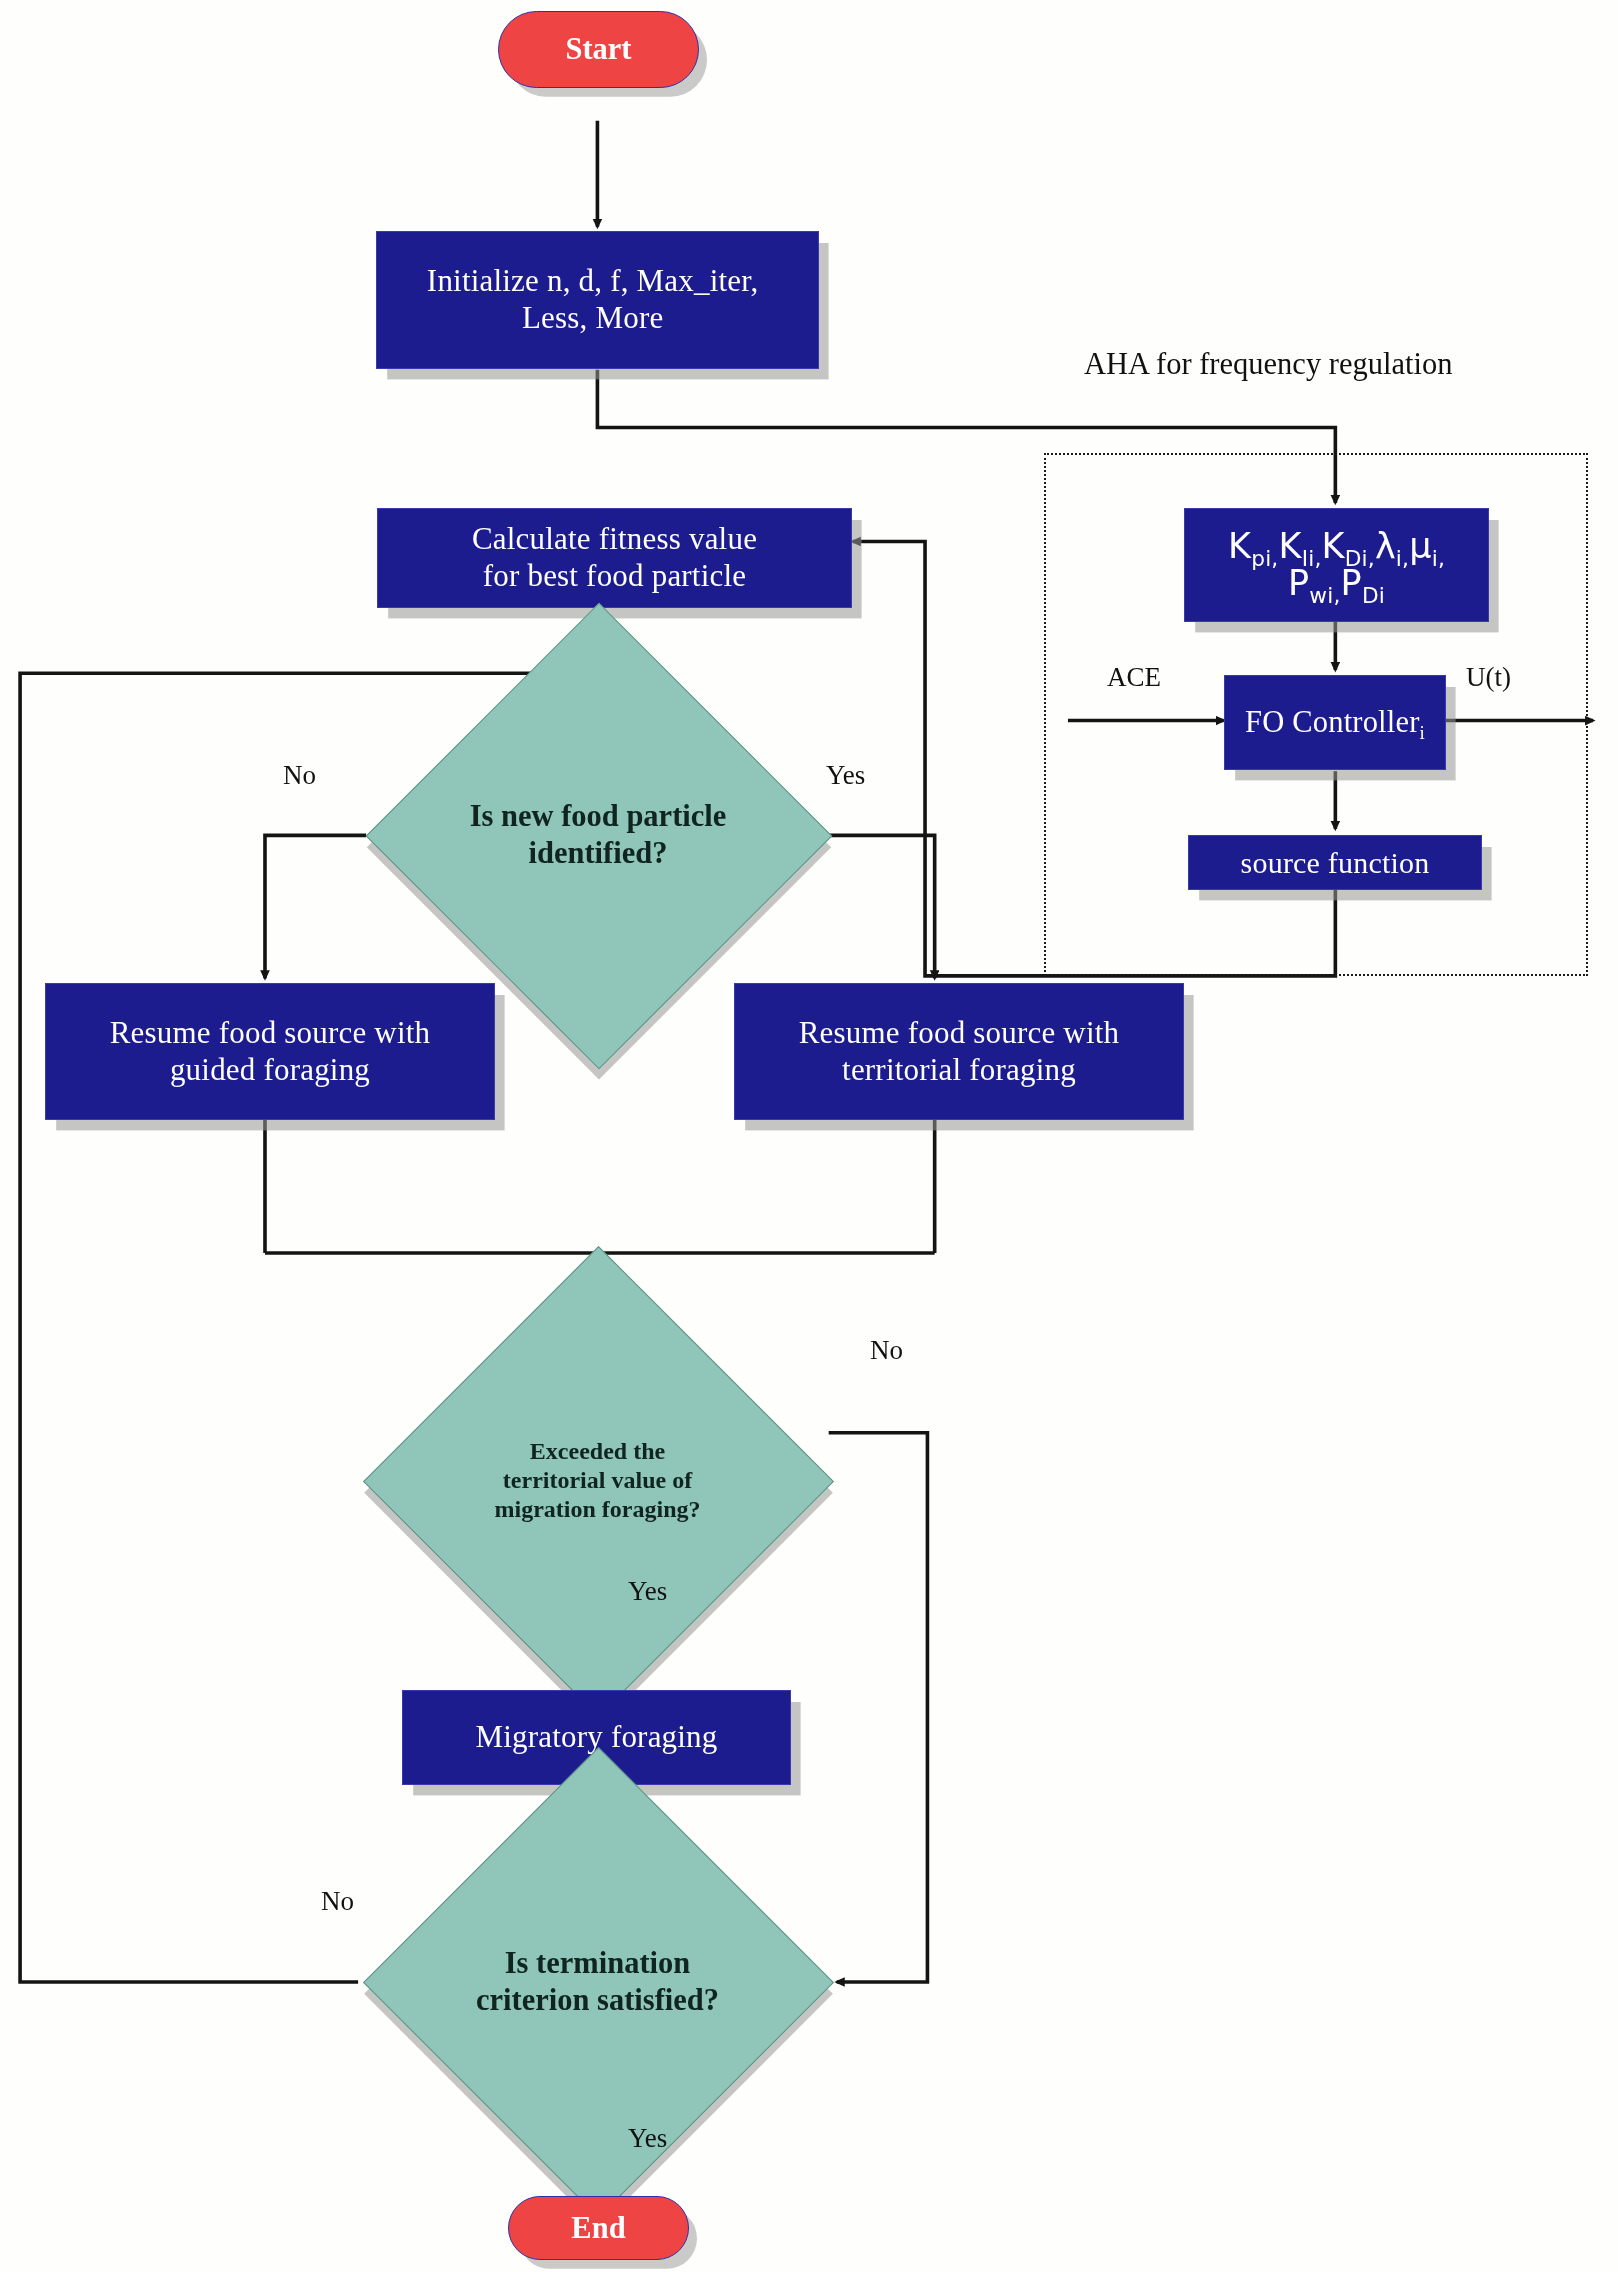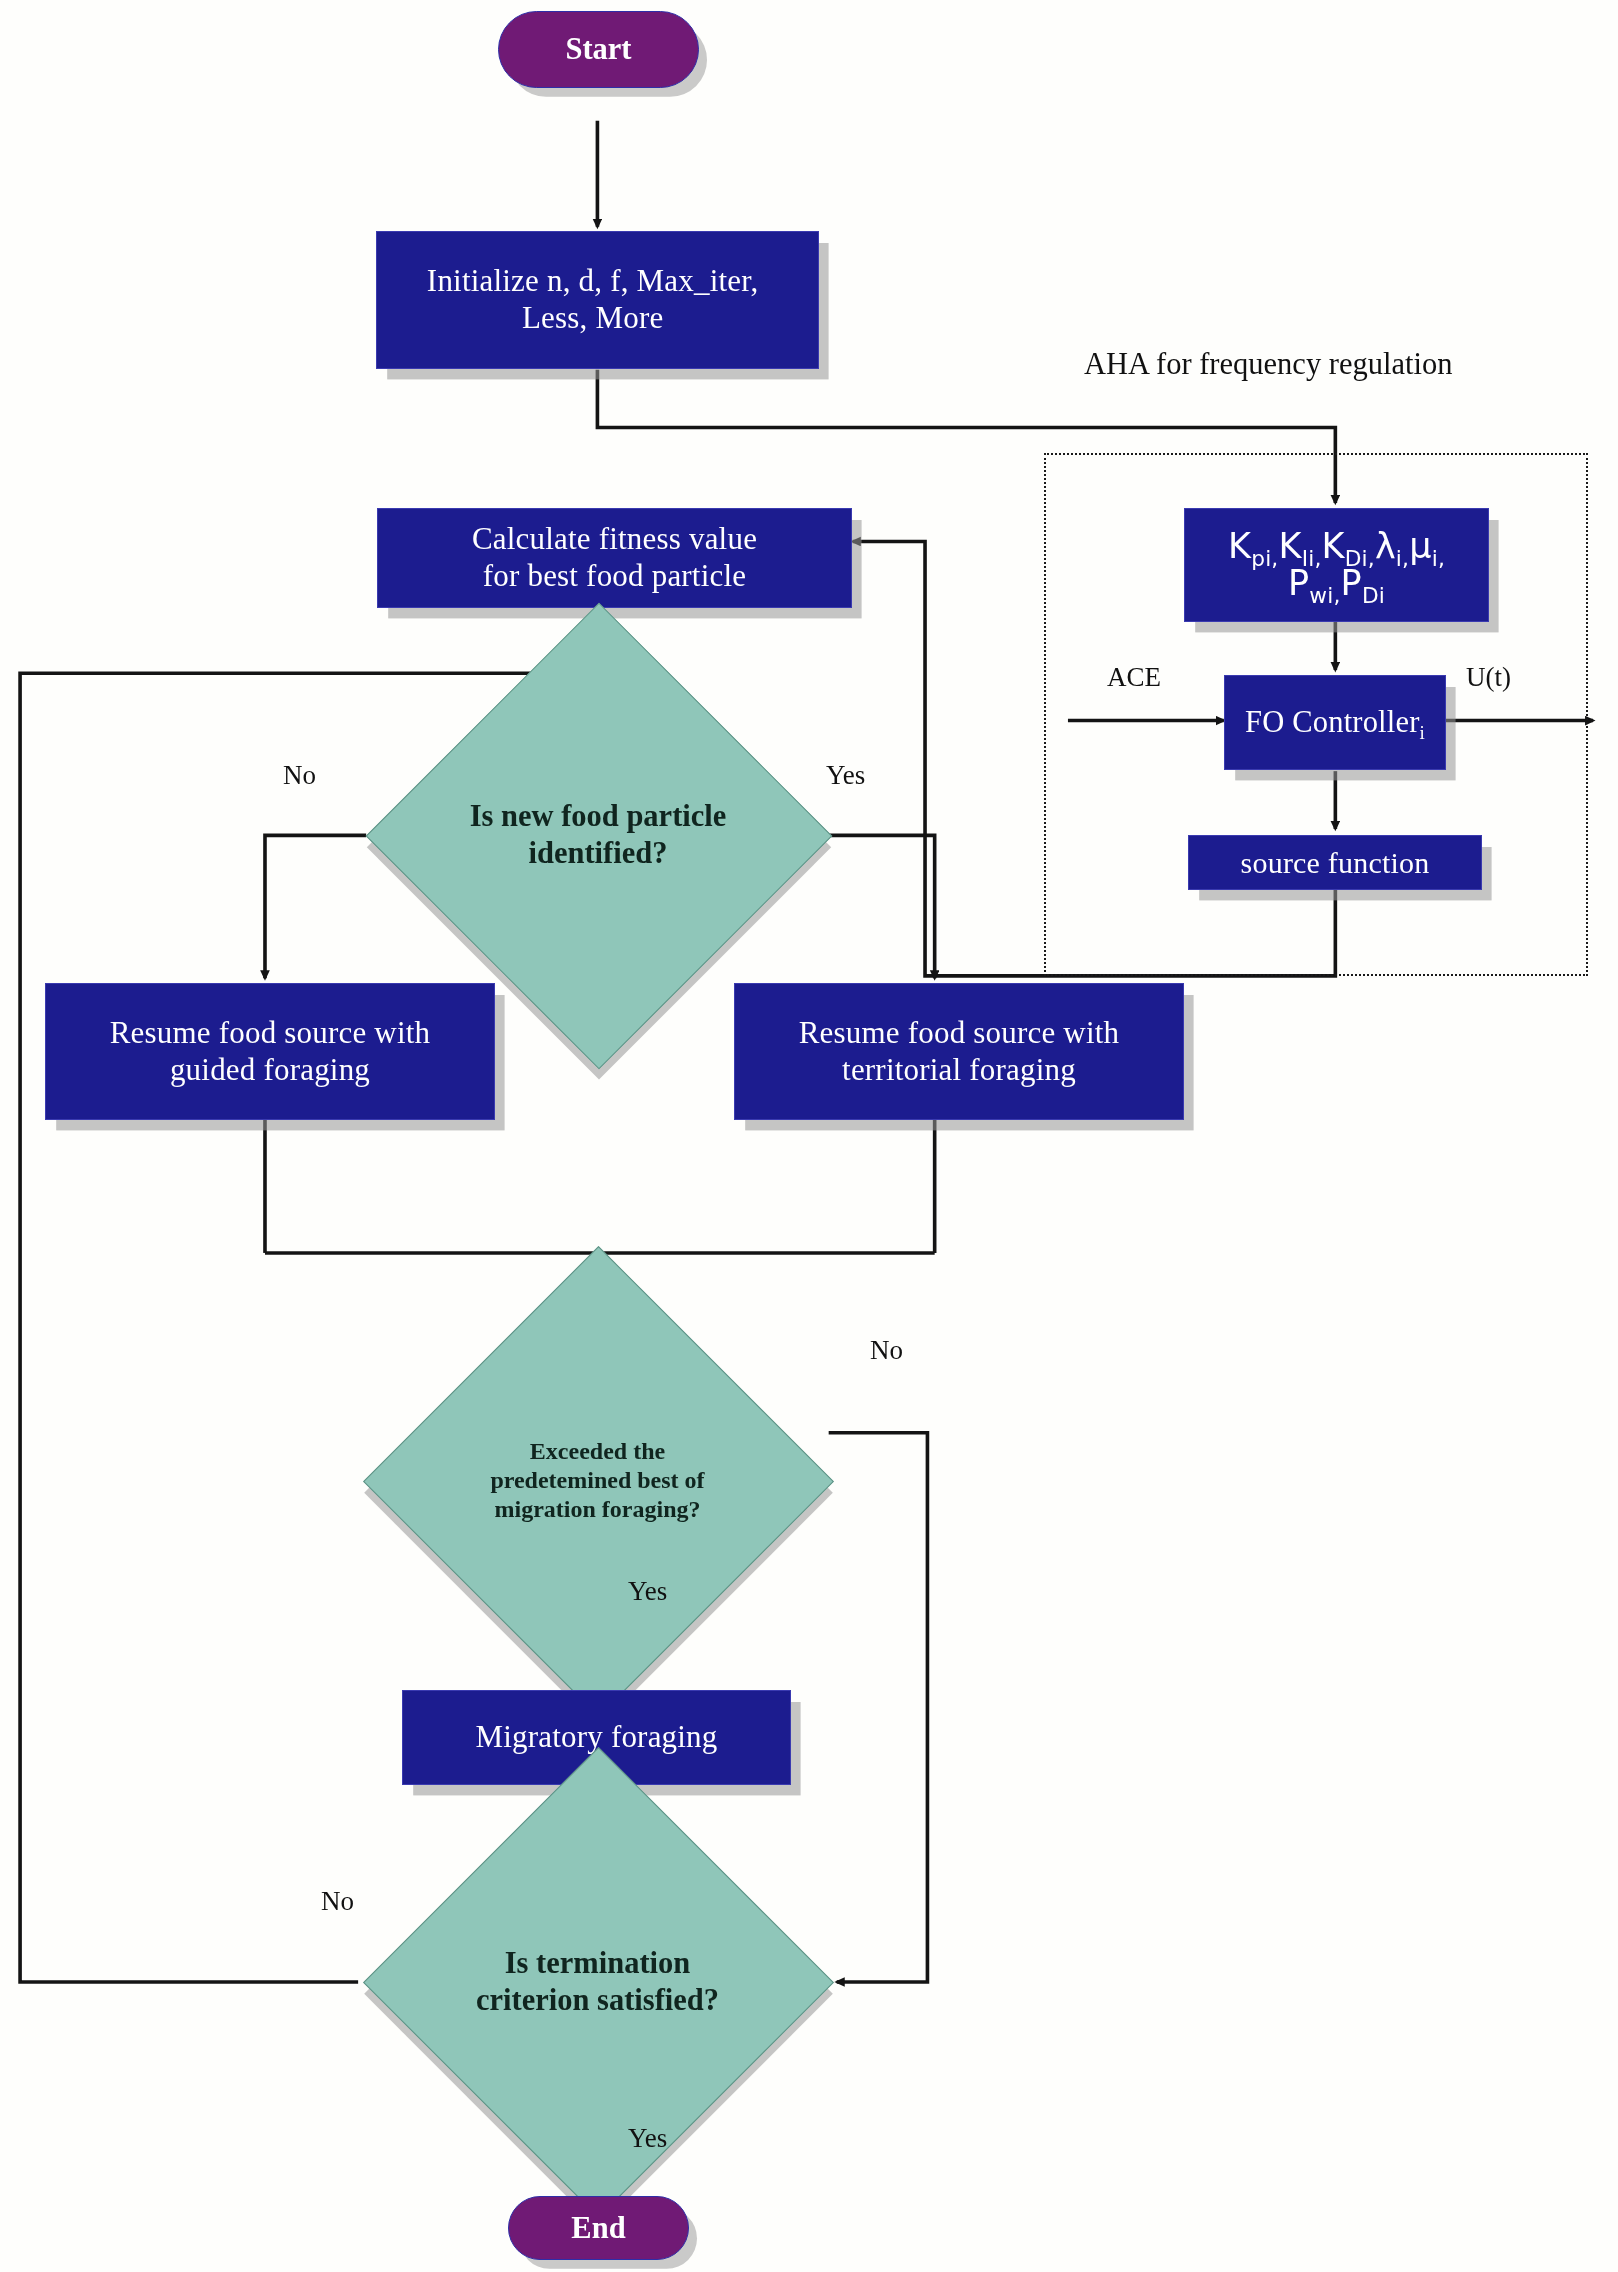--- a/index.html
+++ b/index.html
@@ -17,21 +17,21 @@
     background:#1c1c8f;
     border:0.8px solid #3a3ab0;
     color:#ffffff;
     font-weight:normal;
     display:flex;align-items:center;justify-content:center;
     text-align:center;line-height:1.18;
     box-shadow:10.4px 11.2px 0 -0.8px rgba(150,150,150,.55);
     letter-spacing:0.2px;
   }
   .pill{
-    background:#701a75;
+    background:#ef4444;
     border:1.6px solid #2e2ea8;
     color:#fff;font-weight:bold;
     border-radius:802px;
     display:flex;align-items:center;justify-content:center;
     box-shadow:9.6px 10.4px 0 -1.6px rgba(150,150,150,.5);
   }
   
   .dia{position:absolute;}
   .dia .shape{
     position:absolute;left:0;top:0;width:100%;height:100%;
@@ -150,21 +150,21 @@
   <div class="proc node" style="left:734px;top:983px;width:450px;height:137px;font-size:31px;">
     <span style="white-space:pre-line;">Resume food source with
 territorial  foraging</span>
   </div>
 
   <div class="dia" style="left:432px;top:1315px;width:331px;height:331px;">
     <div class="shape"></div>
     <div class="txt" style="font-size:24px;">
       <div>
         <span style="display: block;">Exceeded the</span>
-        <span style="display: block;">predetemined best of</span>
+        <span style="display: block;">territorial value of</span>
         <span style="display: block;">migration foraging?</span>
       </div>
     </div>
   </div>
 
   <div class="proc node" style="left:402px;top:1690px;width:389px;height:95px;font-size:31px;">
     <span>Migratory foraging</span>
   </div>
 
   <div class="dia" style="left:432px;top:1816px;width:331px;height:331px;">

